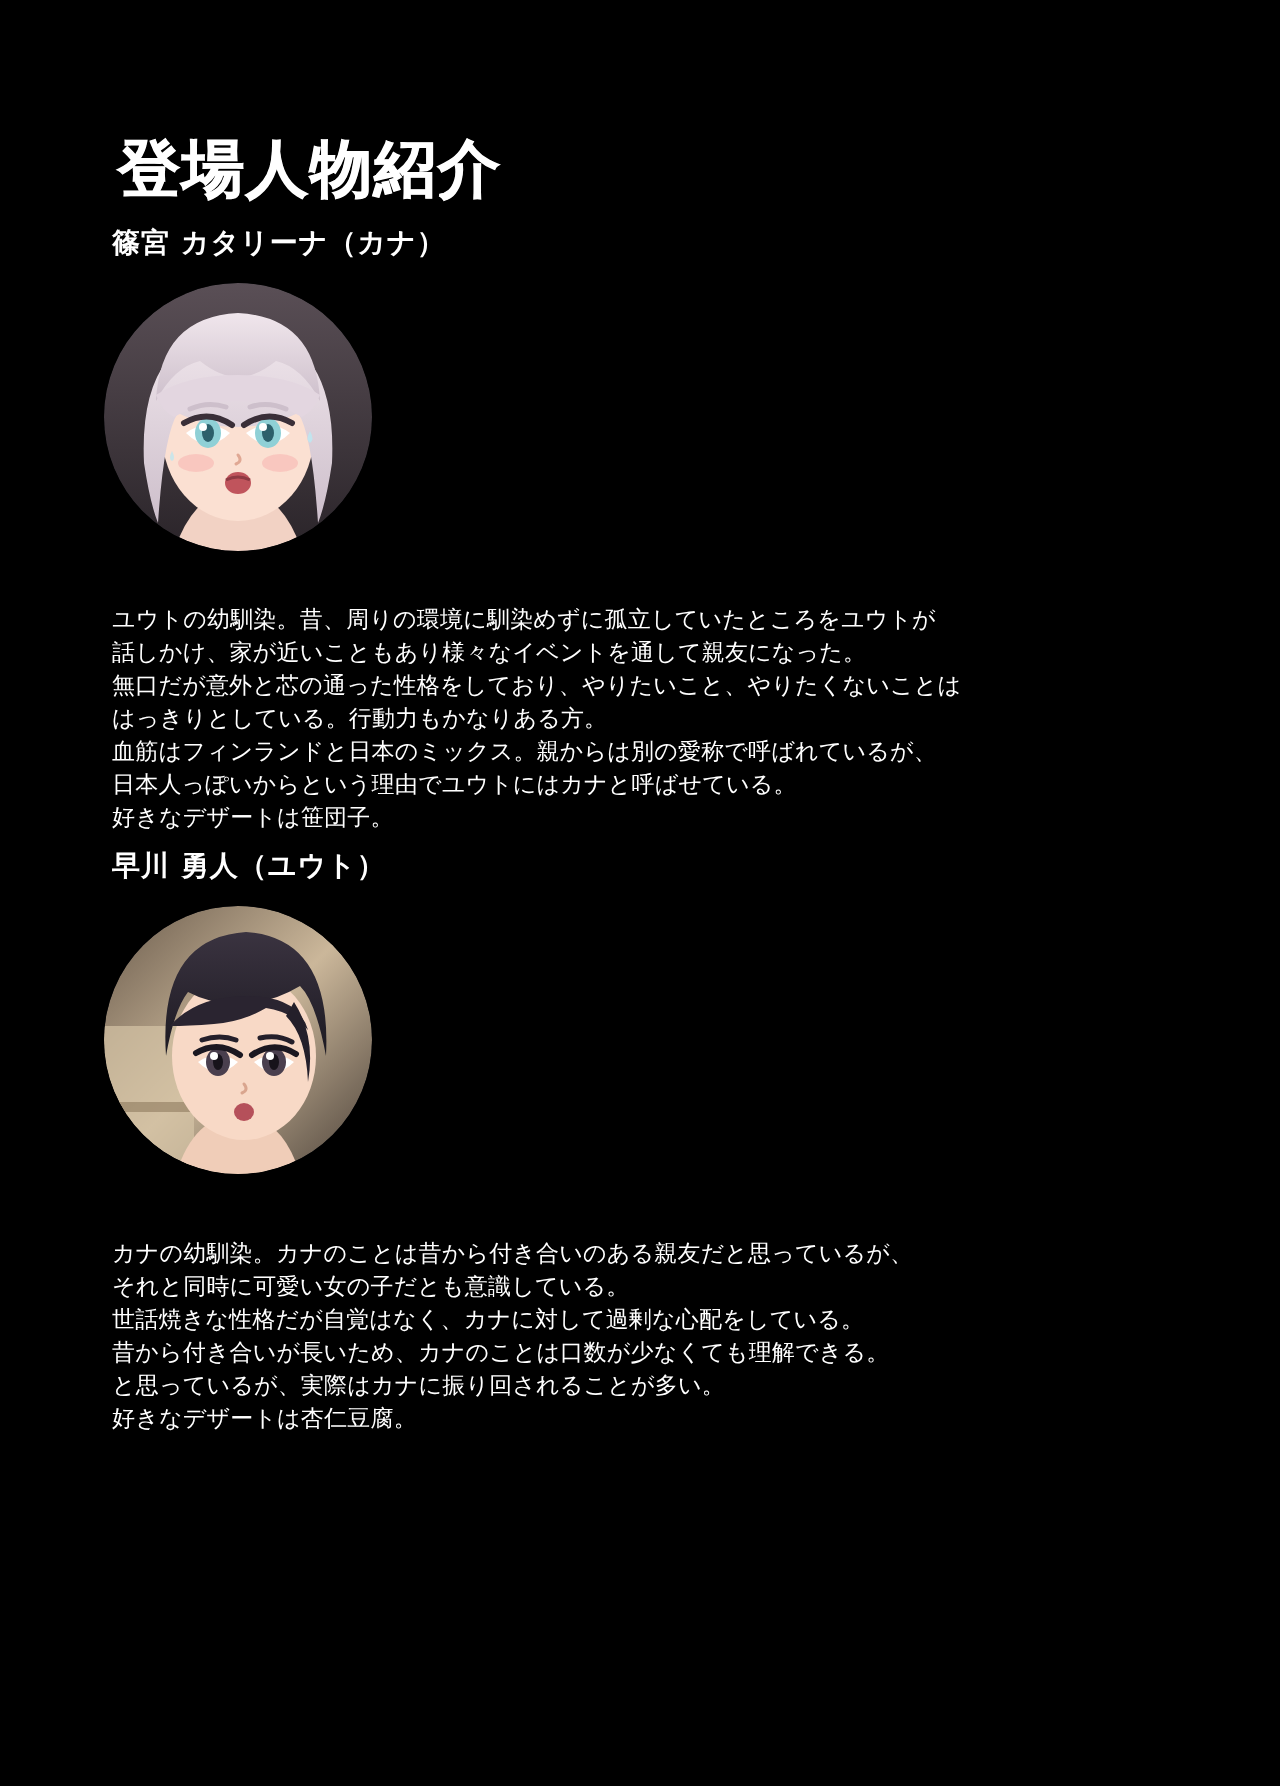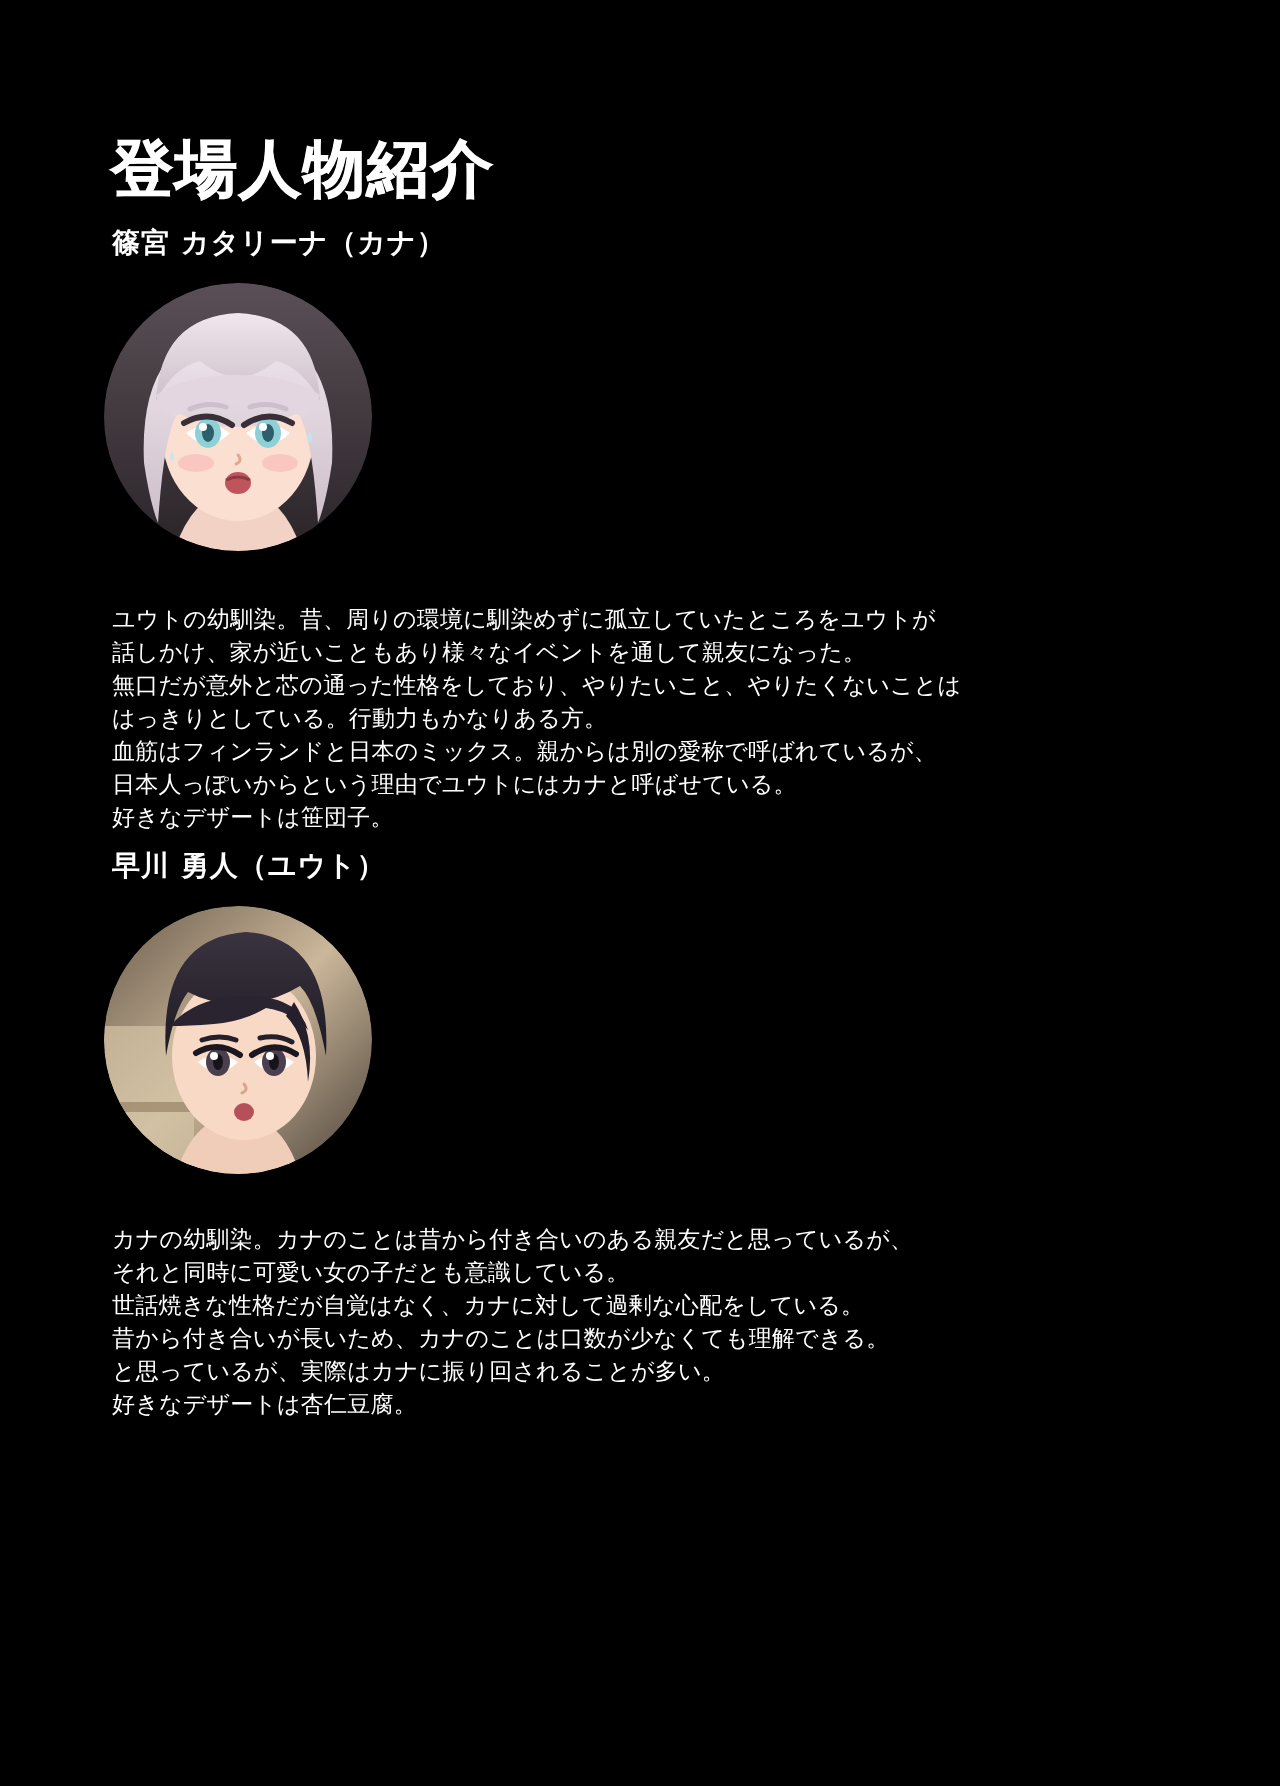--- a/index.html
+++ b/index.html
@@ -18,21 +18,21 @@
 
   .page {
     position: absolute;
     inset: 0;
     background: #000000;
   }
 
   
   .main-title {
     position: absolute;
-    left: 111px;
+    left: 118px;
     top: 96px;
     font-size: 62px;
     font-weight: 700;
     letter-spacing: 2px;
     line-height: 1;
     color: #ffffff;
     -webkit-text-stroke: 1px #ffffff;
     text-shadow:
        2px 0 0 #000, -2px 0 0 #000, 0 2px 0 #000, 0 -2px 0 #000,
        3px 3px 0 #000, -3px 3px 0 #000, 3px -3px 0 #000, -3px -3px 0 #000;
@@ -76,21 +76,21 @@
     position: absolute;
     left: 112px;
     top: 375px;
     width: 1080px;
     font-size: 23px;
     line-height: 33px;
     color: #ffffff;
     letter-spacing: 0.2px;
     white-space: pre-line;
   }
-  #character-1 .char-desc { top: 372px; }
+  #character-1 .char-desc { top: 388px; font-family: Liberation Mono, monospace; }
 
 </style>
 </head>
 <body>
 
 <div class="page">
 
   <h1 class="main-title">登場人物紹介</h1>
 
   <section class="character" id="character-0">

